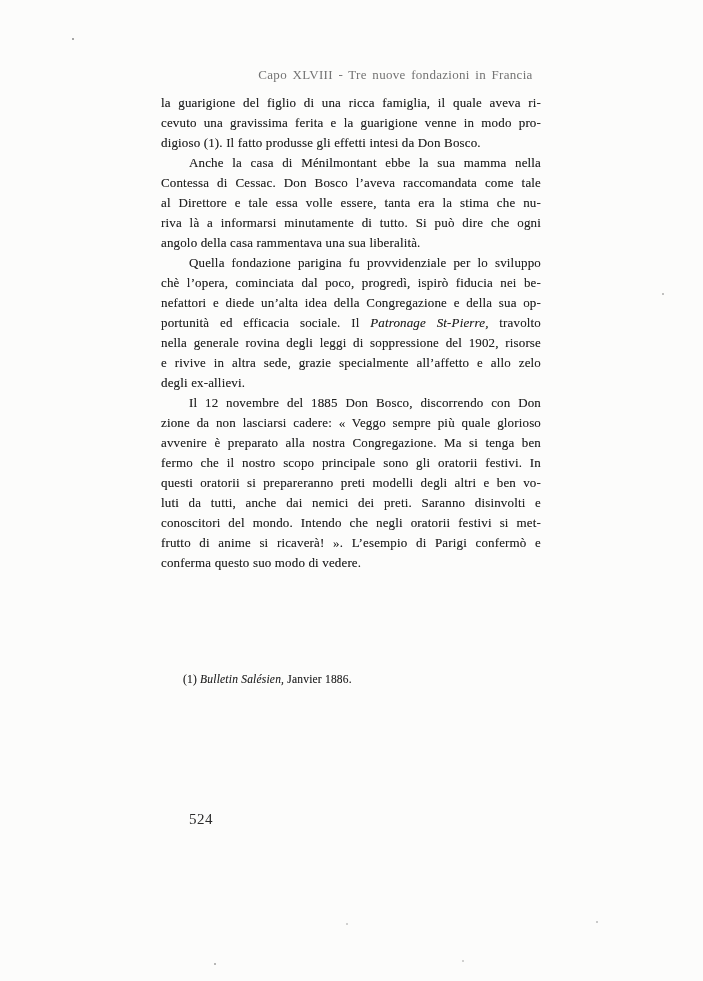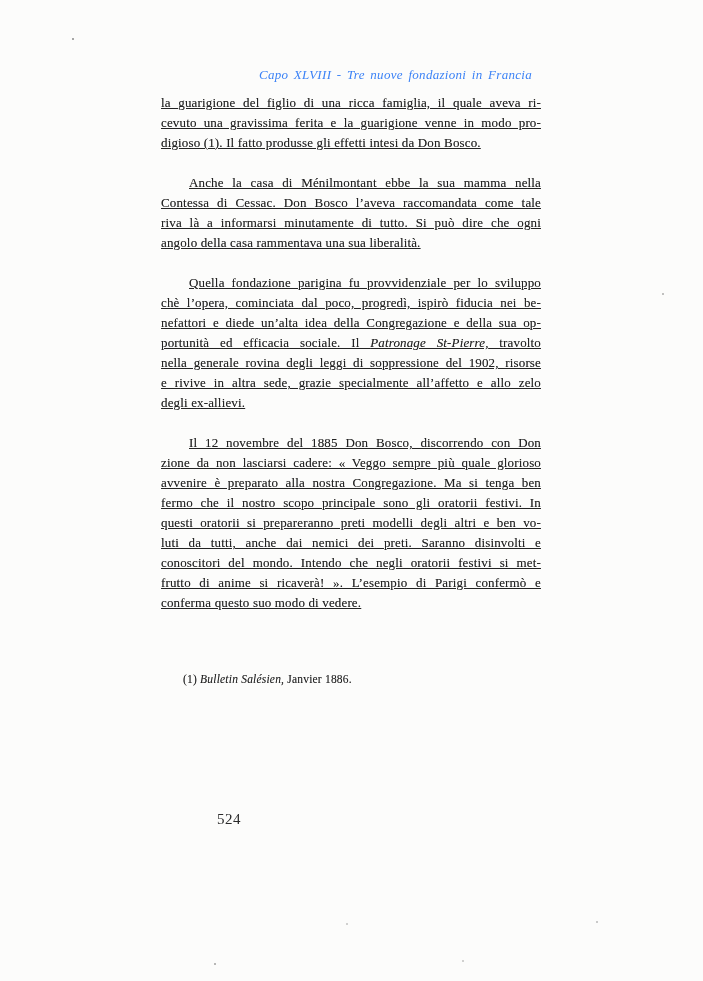--- a/index.html
+++ b/index.html
@@ -15,52 +15,49 @@
     overflow: hidden;
     font-family: "Liberation Serif", "DejaVu Serif", serif;
     color: #232323;
   }
   .running-head {
     position: absolute;
     top: 66px;
     left: 88px;
     width: 615px;
     text-align: center;
-    font-style: italic;
     font-size: 13px;
     line-height: 17px;
     letter-spacing: 0.3px;
     word-spacing: 2px;
-    color: #3b82f6;
+    color: #737373;
   }
   .body-text {
     position: absolute;
     left: 161px;
     top: 93px;
     width: 380px;
     font-size: 13px;
     letter-spacing: 0.15px;
     text-shadow: 0 0 0.5px rgba(20,20,20,0.4);
   }
   .line {
     height: 20px;
     line-height: 20px;
     text-align: justify;
     text-align-last: justify;
     text-justify: inter-word;
     white-space: normal;
     overflow: hidden;
-    text-decoration: underline;
   }
   .line.last {
     text-align-last: left;
   }
   .line.indent {
     text-indent: 28px;
-    margin-top: 20px;
   }
   .it {
     font-style: italic;
   }
   .footnote {
     position: absolute;
     left: 183px;
     top: 672px;
     width: 360px;
     font-size: 11.5px;
@@ -69,21 +66,20 @@
     text-shadow: 0 0 0.5px rgba(20,20,20,0.35);
   }
   .page-number {
     position: absolute;
     left: 189px;
     top: 810px;
     font-size: 15px;
     line-height: 18px;
     letter-spacing: 0.5px;
     color: #2a2a2a;
-    margin-left: 28px;
   }
   .speck {
     position: absolute;
     width: 2px;
     height: 2px;
     border-radius: 50%;
     background: #8a8a8a;
   }
 </style>
 </head>
@@ -98,20 +94,21 @@
   <div class="speck" style="left:596px; top:921px; opacity:.6;"></div>
 
   <div class="running-head">Capo XLVIII - Tre nuove fondazioni in Francia</div>
 
   <div class="body-text">
       <div class="line"><span>la guarigione del figlio di una ricca famiglia, il quale aveva ri-</span></div>
       <div class="line"><span>cevuto una gravissima ferita e la guarigione venne in modo pro-</span></div>
       <div class="line last"><span>digioso (1). Il fatto produsse gli effetti intesi da Don Bosco.</span></div>
       <div class="line indent"><span>Anche la casa di Ménilmontant ebbe la sua mamma nella</span></div>
       <div class="line"><span>Contessa di Cessac. Don Bosco l’aveva raccomandata come tale</span></div>
+      <div class="line"><span>al Direttore e tale essa volle essere, tanta era la stima che nu-</span></div>
       <div class="line"><span>riva là a informarsi minutamente di tutto. Si può dire che ogni</span></div>
       <div class="line last"><span>angolo della casa rammentava una sua liberalità.</span></div>
       <div class="line indent"><span>Quella fondazione parigina fu provvidenziale per lo sviluppo</span></div>
       <div class="line"><span>chè l’opera, cominciata dal poco, progredì, ispirò fiducia nei be-</span></div>
       <div class="line"><span>nefattori e diede un’alta idea della Congregazione e della sua op-</span></div>
       <div class="line"><span>portunità ed efficacia sociale. Il </span><span class="it">Patronage St-Pierre,</span><span> travolto</span></div>
       <div class="line"><span>nella generale rovina degli leggi di soppressione del 1902, risorse</span></div>
       <div class="line"><span>e rivive in altra sede, grazie specialmente all’affetto e allo zelo</span></div>
       <div class="line last"><span>degli ex-allievi.</span></div>
       <div class="line indent"><span>Il 12 novembre del 1885 Don Bosco, discorrendo con Don</span></div>

